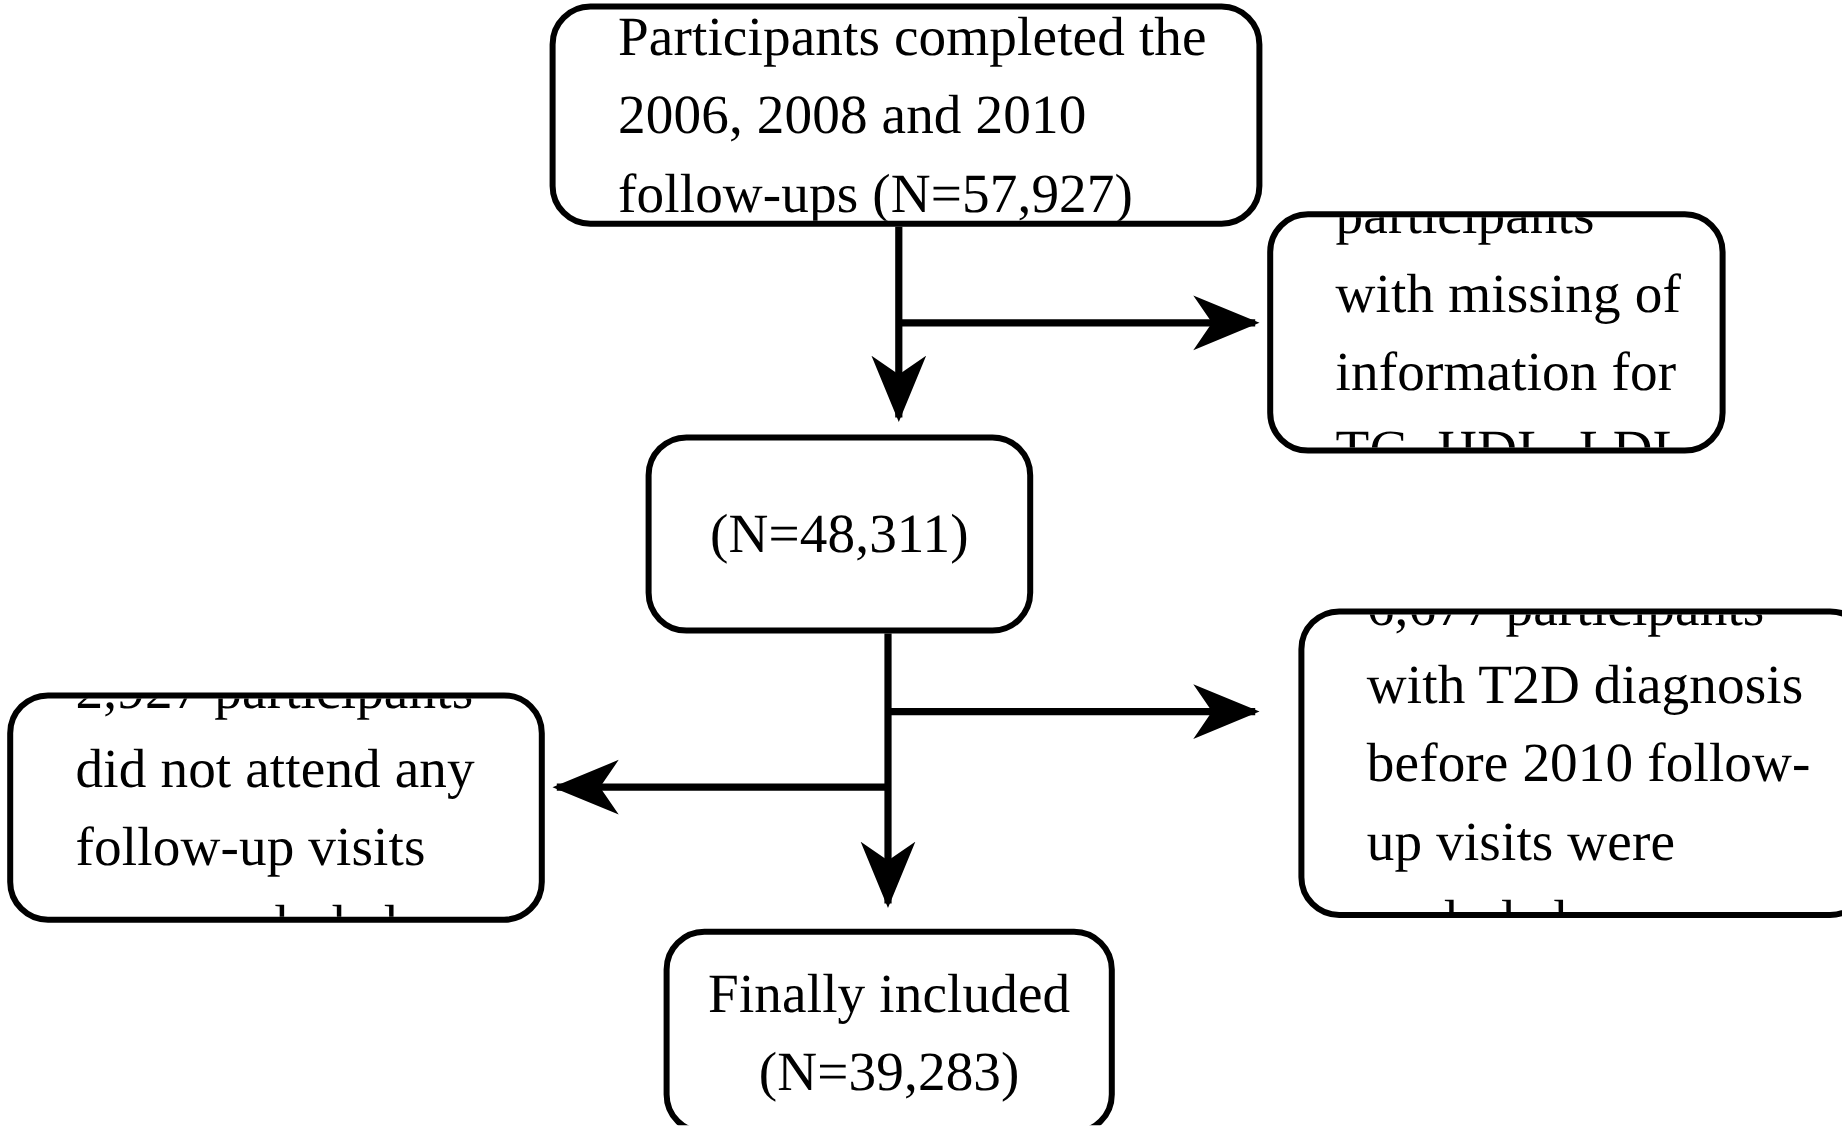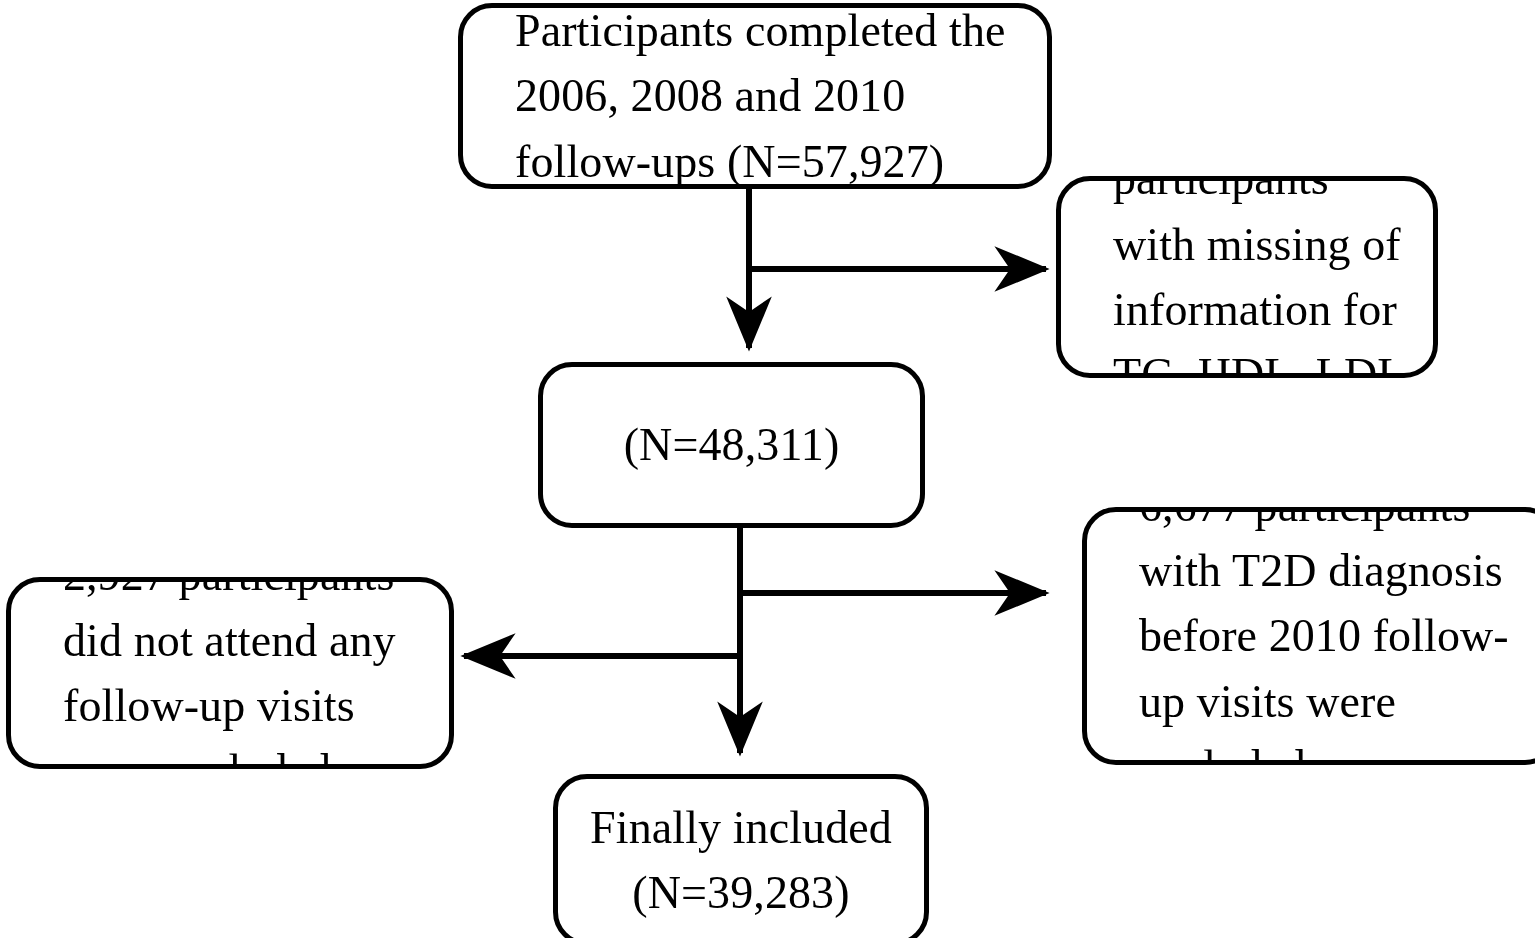--- a/index.html
+++ b/index.html
@@ -50,21 +50,21 @@
     padding-right: 16px;
   }
   .node.align-center .node-text {
     text-align: center;
     padding-left: 14px;
     padding-right: 14px;
   }
 
   
   #node-source      { left: 458px; top: 3px;   width: 594px; height: 186px; }
-  #node-eligible    { left: 538px; top: 362px; width: 387px; height: 166px; }
+  #node-eligible    { left: 538px; top: 362px; width: 323px; height: 166px; }
   #node-included    { left: 553px; top: 762px; width: 376px; height: 172px; margin-top: 12px; }
   #node-excl-lipids { left: 1056px; top: 176px; width: 382px; height: 202px; }
   #node-excl-t2d    { left: 1056px; top: 507px; width: 477px; height: 258px; margin-left: 26px; }
   #node-excl-nofu   { left: 6px;   top: 577px; width: 448px; height: 192px; }
 </style>
 </head>
 <body>
 
 <div id="canvas">
 

